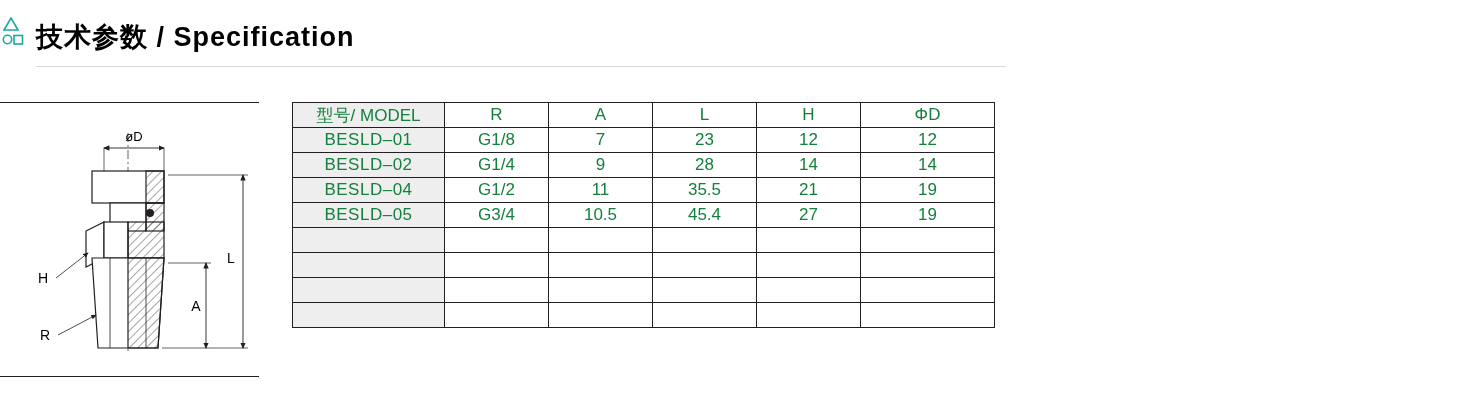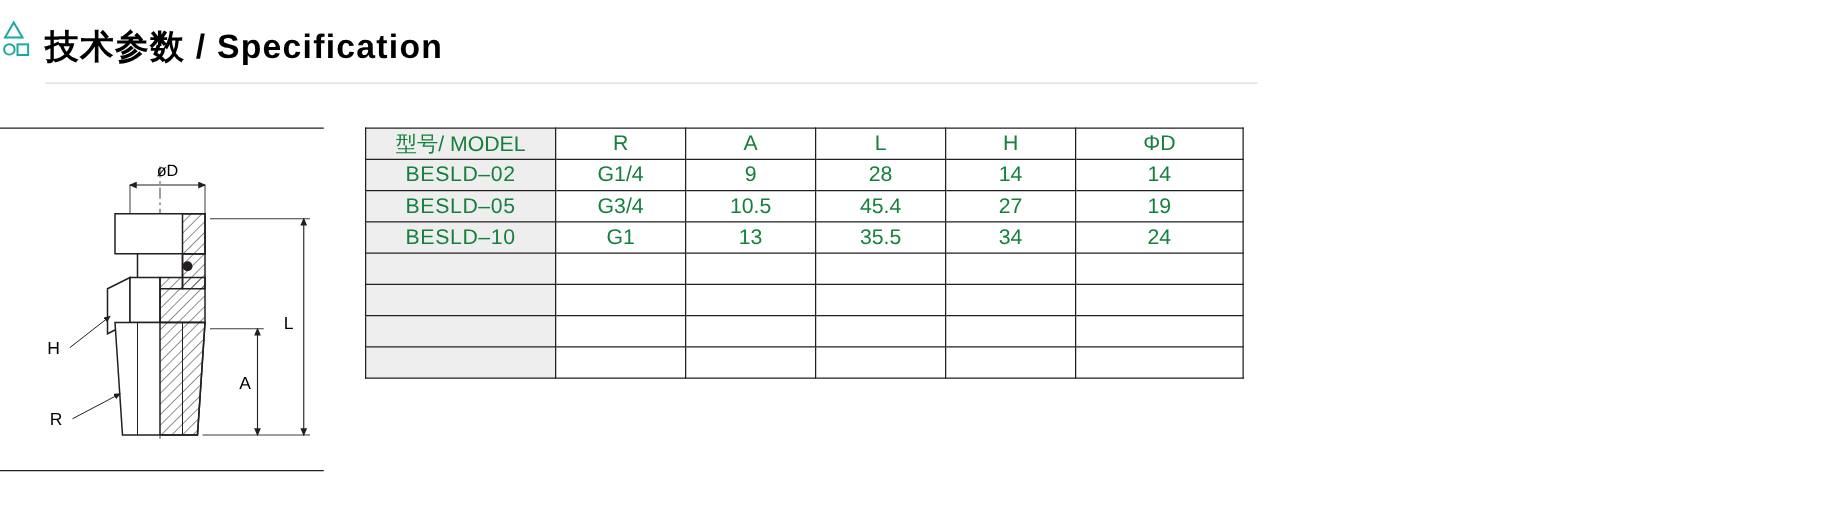--- a/index.html
+++ b/index.html
@@ -190,43 +190,51 @@
         <td class="head-model">型号/ MODEL</td>
         <td>R</td>
         <td>A</td>
         <td>L</td>
         <td>H</td>
         <td>ΦD</td>
       </tr>
     </thead>
     <tbody>
       <tr>
+        <td class="model-cell">BESLD–01</td>
+        <td>G1/8</td>
+        <td>7</td>
+        <td>23</td>
+        <td>12</td>
+        <td>12</td>
+      </tr>
+      <tr>
         <td class="model-cell">BESLD–02</td>
         <td>G1/4</td>
         <td>9</td>
         <td>28</td>
         <td>14</td>
         <td>14</td>
       </tr>
       <tr>
+        <td class="model-cell">BESLD–04</td>
+        <td>G1/2</td>
+        <td>11</td>
+        <td>35.5</td>
+        <td>21</td>
+        <td>19</td>
+      </tr>
+      <tr>
         <td class="model-cell">BESLD–05</td>
         <td>G3/4</td>
         <td>10.5</td>
         <td>45.4</td>
         <td>27</td>
         <td>19</td>
       </tr>
-      <tr>
-        <td class="model-cell">BESLD–10</td>
-        <td>G1</td>
-        <td>13</td>
-        <td>35.5</td>
-        <td>34</td>
-        <td>24</td>
-      </tr>
       <tr class="empty-row">
         <td class="model-cell"></td>
         <td></td>
         <td></td>
         <td></td>
         <td></td>
         <td></td>
       </tr>
       <tr class="empty-row">
         <td class="model-cell"></td>

